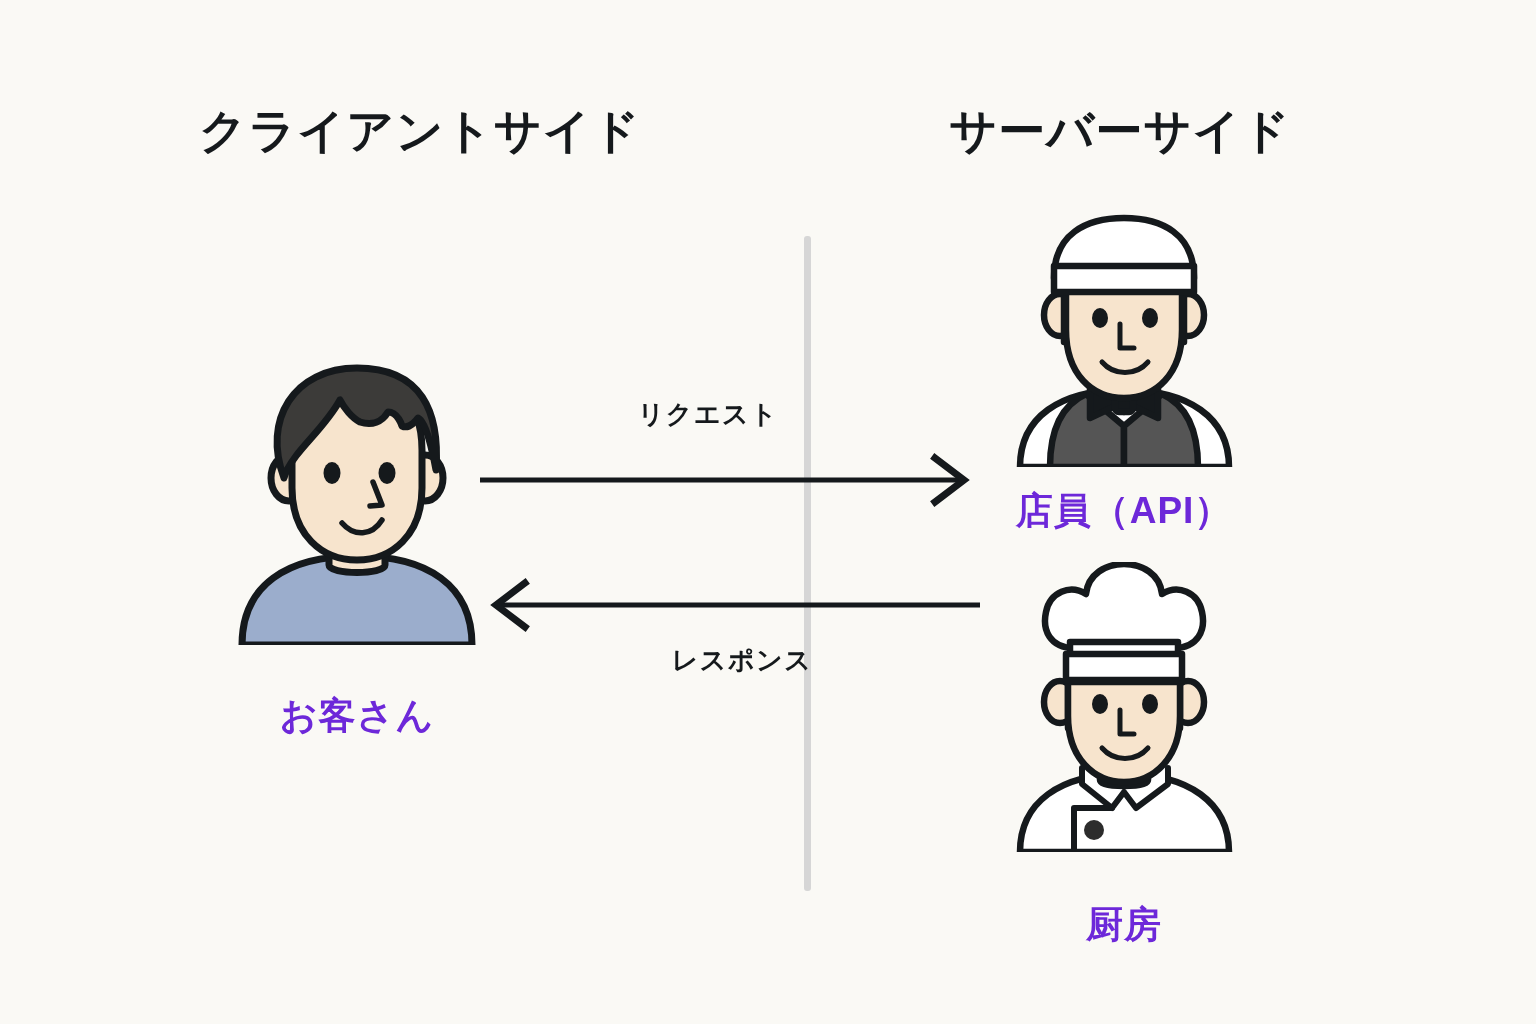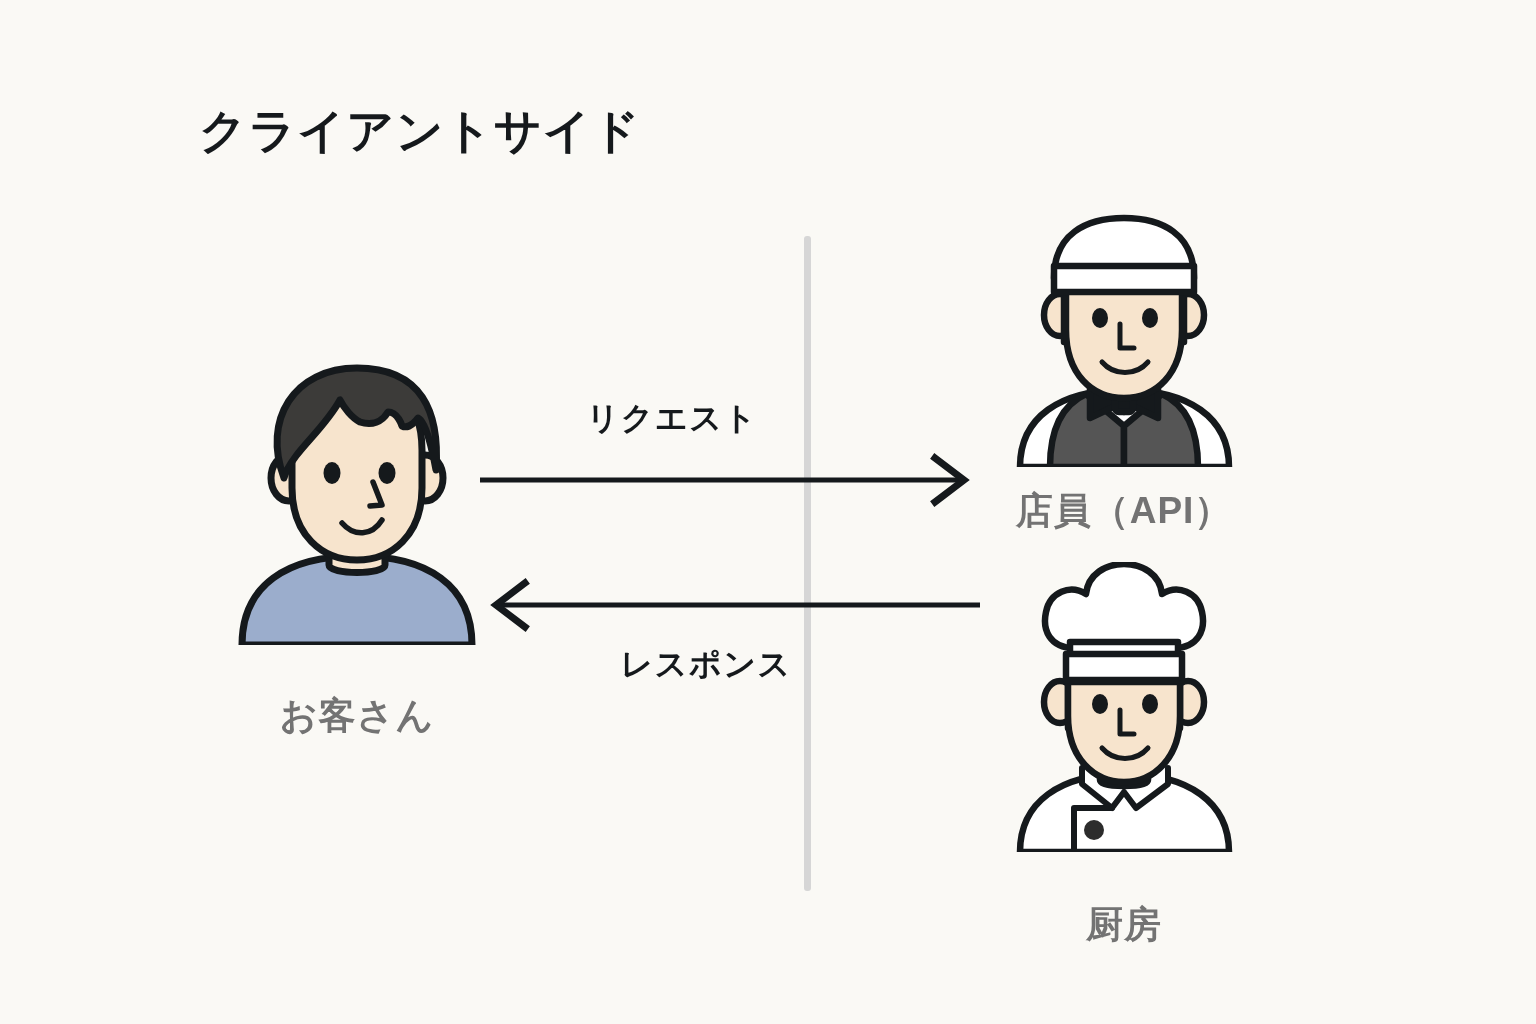--- a/index.html
+++ b/index.html
@@ -52,58 +52,60 @@
   
   .arrow-svg {
     position: absolute;
     overflow: visible;
   }
   #arrow-request { left: 480px; top: 450px; }
   #arrow-response { left: 480px; top: 575px; }
 
   .arrow-label {
     position: absolute;
-    font-size: 32px;
+    font-size: 26px;
     font-weight: 600;
     color: #15191c;
     letter-spacing: 1.5px;
     white-space: nowrap;
     transform: translateX(-50%);
+    margin-left: 36px;
   }
   #label-request { left: 672px; top: 397px; }
   #label-response { left: 706px; top: 643px; }
 
   
   .figure {
     position: absolute;
   }
   #figure-customer { left: 232px; top: 360px; }
   #figure-waiter  { left: 1012px; top: 212px; }
   #figure-chef    { left: 1012px; top: 562px; }
 
   .figure-caption {
     position: absolute;
     font-size: 37px;
     font-weight: 700;
-    color: #737373;
+    color: #6d28d9;
     white-space: nowrap;
     transform: translateX(-50%);
     letter-spacing: 1px;
   }
   #caption-customer { left: 357px; top: 655px; margin-top: 36px; }
   #caption-waiter   { left: 1124px; top: 486px; }
   #caption-chef     { left: 1124px; top: 868px; margin-top: 32px; }
 </style>
 </head>
 <body>
 
 <div class="canvas">
 
   <div class="col-title" id="title-client">クライアントサイド</div>
 
+  <div class="col-title" id="title-server">サーバーサイド</div>
 
   <div class="divider"></div>
 
   <svg class="arrow-svg" id="arrow-request" width="500" height="60" viewBox="0 0 500 60">
     <line x1="0" y1="30" x2="484" y2="30" stroke="#15191c" stroke-width="5"></line>
     <polyline points="455,8 484,30 455,52" fill="none" stroke="#15191c" stroke-width="7" stroke-linecap="square" stroke-linejoin="miter"></polyline>
   </svg>
   <div class="arrow-label" id="label-request">リクエスト</div>
 
   <svg class="arrow-svg" id="arrow-response" width="500" height="60" viewBox="0 0 500 60">

